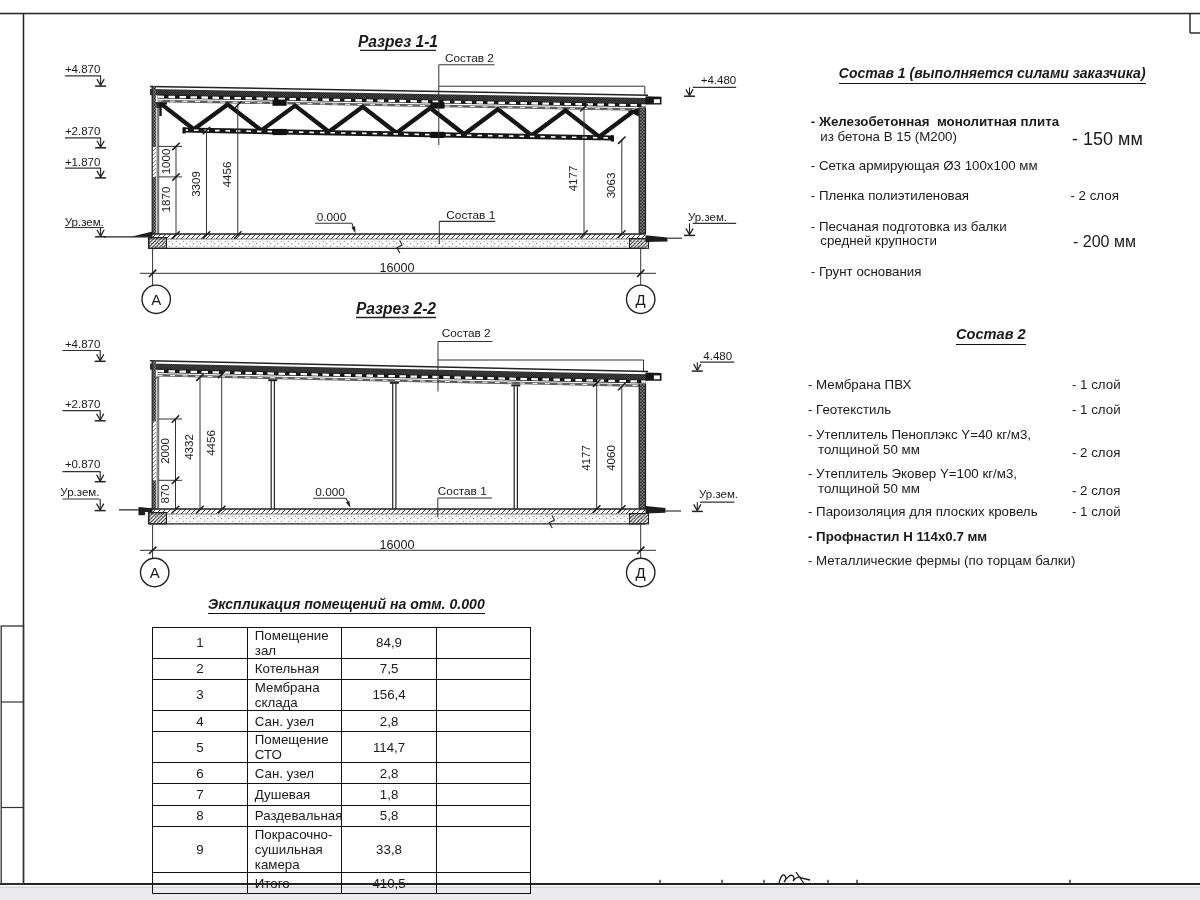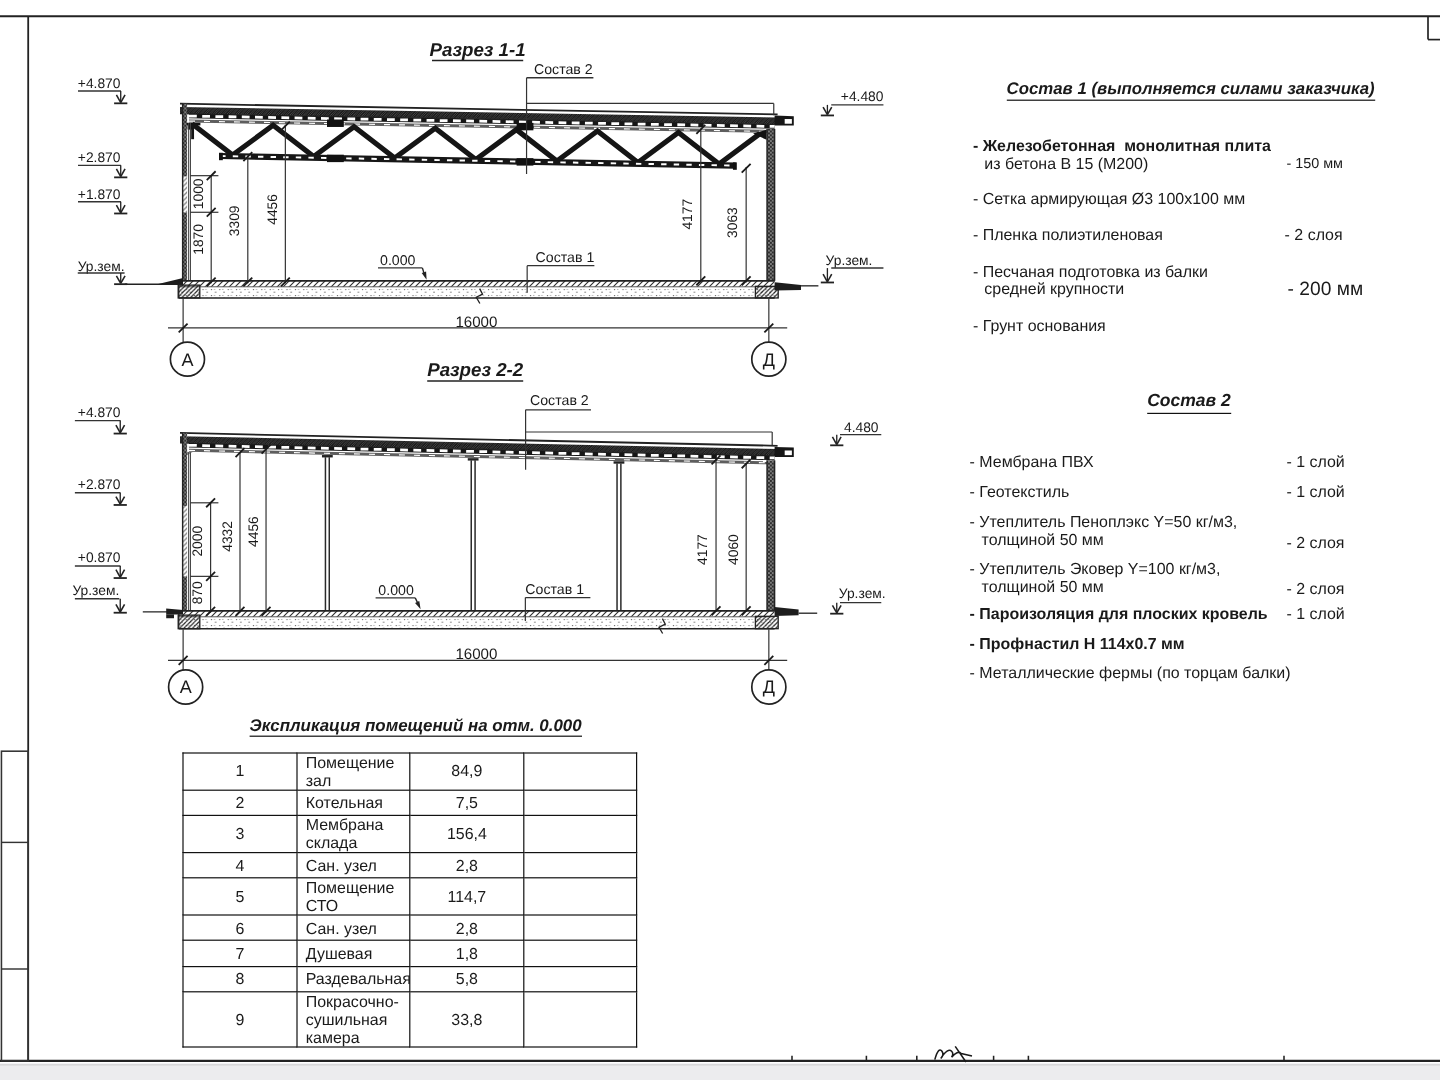--- a/index.html
+++ b/index.html
@@ -298,40 +298,40 @@
     <circle cx="640.7" cy="572.5" r="14.2" fill="#fff" stroke="#222" stroke-width="1.4"></circle>
     <text x="640.7" y="577.9" font-size="15.0" text-anchor="middle" font-weight="normal" fill="#1a1a1a">Д</text>
     <text x="398.0" y="47.0" font-size="15.6" text-anchor="middle" font-style="italic" font-weight="bold" fill="#1a1a1a">Разрез 1-1</text>
     <line x1="360.0" y1="50.4" x2="436.0" y2="50.4" stroke="#222" stroke-width="1.40" stroke-linecap="butt"></line>
     <text x="396.0" y="313.6" font-size="15.6" text-anchor="middle" font-style="italic" font-weight="bold" fill="#1a1a1a">Разрез 2-2</text>
     <line x1="356.0" y1="317.5" x2="436.0" y2="317.5" stroke="#222" stroke-width="1.40" stroke-linecap="butt"></line>
   </svg>
 <div style="position:absolute;left:838.8px;top:64.5px;font-size:14.0px;font-style:italic;font-weight:bold;white-space:nowrap;border-bottom:1.4px solid #111;padding-bottom:2px;">Состав 1 (выполняется силами заказчика)</div>
 <div style="position:absolute;left:810.8px;top:113.8px;font-size:13.3px;font-weight:bold;white-space:nowrap;">- Железобетонная&nbsp;&nbsp;монолитная плита</div>
 <div style="position:absolute;left:820.3px;top:128.6px;font-size:13.3px;font-weight:normal;white-space:nowrap;">из бетона В 15 (М200)</div>
-<div style="position:absolute;left:1072.0px;top:128.6px;font-size:12px;font-weight:normal;white-space:nowrap;">- 150 мм</div>
+<div style="position:absolute;left:1072.0px;top:128.6px;font-size:18px;font-weight:normal;white-space:nowrap;">- 150 мм</div>
 <div style="position:absolute;left:810.8px;top:158.4px;font-size:13.3px;font-weight:normal;white-space:nowrap;">- Сетка армирующая Ø3 100х100 мм</div>
 <div style="position:absolute;left:810.8px;top:188.0px;font-size:13.3px;font-weight:normal;white-space:nowrap;">- Пленка полиэтиленовая</div>
 <div style="position:absolute;left:1070.5px;top:188.0px;font-size:13.3px;font-weight:normal;white-space:nowrap;">-  2 слоя</div>
 <div style="position:absolute;left:810.8px;top:218.7px;font-size:13.3px;font-weight:normal;white-space:nowrap;">- Песчаная подготовка из балки</div>
 <div style="position:absolute;left:820.3px;top:233.3px;font-size:13.3px;font-weight:normal;white-space:nowrap;">средней крупности</div>
 <div style="position:absolute;left:1073.0px;top:233.3px;font-size:16px;font-weight:normal;white-space:nowrap;">- 200 мм</div>
 <div style="position:absolute;left:810.8px;top:263.7px;font-size:13.3px;font-weight:normal;white-space:nowrap;">- Грунт основания</div>
 <div style="position:absolute;left:956.0px;top:326.0px;font-size:14.6px;font-style:italic;font-weight:bold;white-space:nowrap;border-bottom:1.4px solid #111;padding-bottom:2px;">Состав 2</div>
 <div style="position:absolute;left:808.0px;top:377.2px;font-size:13.3px;font-weight:normal;white-space:nowrap;">- Мембрана ПВХ</div>
 <div style="position:absolute;left:1072.0px;top:377.2px;font-size:13.3px;font-weight:normal;white-space:nowrap;">- 1 слой</div>
 <div style="position:absolute;left:808.0px;top:402.0px;font-size:13.3px;font-weight:normal;white-space:nowrap;">- Геотекстиль</div>
 <div style="position:absolute;left:1072.0px;top:402.0px;font-size:13.3px;font-weight:normal;white-space:nowrap;">- 1 слой</div>
-<div style="position:absolute;left:808.0px;top:427.2px;font-size:13.3px;font-weight:normal;white-space:nowrap;">- Утеплитель Пеноплэкс Y=50 кг/м3,</div>
+<div style="position:absolute;left:808.0px;top:427.2px;font-size:13.3px;font-weight:normal;white-space:nowrap;">- Утеплитель Пеноплэкс Y=40 кг/м3,</div>
 <div style="position:absolute;left:818.0px;top:442.2px;font-size:13.3px;font-weight:normal;white-space:nowrap;">толщиной 50 мм</div>
 <div style="position:absolute;left:1072.0px;top:444.9px;font-size:13.3px;font-weight:normal;white-space:nowrap;">- 2 слоя</div>
 <div style="position:absolute;left:808.0px;top:466.2px;font-size:13.3px;font-weight:normal;white-space:nowrap;">- Утеплитель Эковер Y=100 кг/м3,</div>
 <div style="position:absolute;left:818.0px;top:481.2px;font-size:13.3px;font-weight:normal;white-space:nowrap;">толщиной 50 мм</div>
 <div style="position:absolute;left:1072.0px;top:482.6px;font-size:13.3px;font-weight:normal;white-space:nowrap;">- 2 слоя</div>
-<div style="position:absolute;left:808.0px;top:503.8px;font-size:13.3px;font-weight:bold;white-space:nowrap;">- Пароизоляция для плоских кровель</div>
+<div style="position:absolute;left:808.0px;top:503.8px;font-size:13.3px;font-weight:normal;white-space:nowrap;">- Пароизоляция для плоских кровель</div>
 <div style="position:absolute;left:1072.0px;top:503.8px;font-size:13.3px;font-weight:normal;white-space:nowrap;">- 1 слой</div>
 <div style="position:absolute;left:808.0px;top:529.2px;font-size:13.3px;font-weight:bold;white-space:nowrap;text-align:right;">- Профнастил Н 114х0.7 мм</div>
 <div style="position:absolute;left:808.0px;top:553.2px;font-size:13.3px;font-weight:normal;white-space:nowrap;">- Металлические фермы (по торцам балки)</div>
 <div style="position:absolute;left:208.0px;top:595.5px;font-size:14.1px;font-style:italic;font-weight:bold;white-space:nowrap;border-bottom:1.5px solid #111;padding-bottom:1px;">Экспликация помещений на отм. 0.000</div>
 <table style="position:absolute;left:152.3px;top:626.6px;border-collapse:collapse;font-size:13.3px;table-layout:fixed;width:379px;">
     <tbody>
       <tr style="height:21.3px;">
         <td style="border:1.5px solid #111;text-align:center;padding:0;">1</td>
         <td style="border:1.5px solid #111;padding:0 0 0 7px;">Помещение зал</td>
         <td style="border:1.5px solid #111;text-align:center;padding:0;">84,9</td>
@@ -378,13 +378,19 @@
         <td style="border:1.5px solid #111;padding:0 0 0 7px;">Раздевальная</td>
         <td style="border:1.5px solid #111;text-align:center;padding:0;">5,8</td>
         <td style="border:1.5px solid #111;padding:0;"></td>
       </tr>
       <tr style="height:21.3px;">
         <td style="border:1.5px solid #111;text-align:center;padding:0;">9</td>
         <td style="border:1.5px solid #111;padding:0 0 0 7px;">Покрасочно-сушильная камера</td>
         <td style="border:1.5px solid #111;text-align:center;padding:0;">33,8</td>
         <td style="border:1.5px solid #111;padding:0;"></td>
       </tr>
+      <tr style="height:21.3px;">
+        <td style="border:1.5px solid #111;text-align:center;padding:0;"></td>
+        <td style="border:1.5px solid #111;padding:0 0 0 7px;">Итого</td>
+        <td style="border:1.5px solid #111;text-align:center;padding:0;">410,5</td>
+        <td style="border:1.5px solid #111;padding:0;"></td>
+      </tr>
     </tbody>
   </table>
 </body></html>

